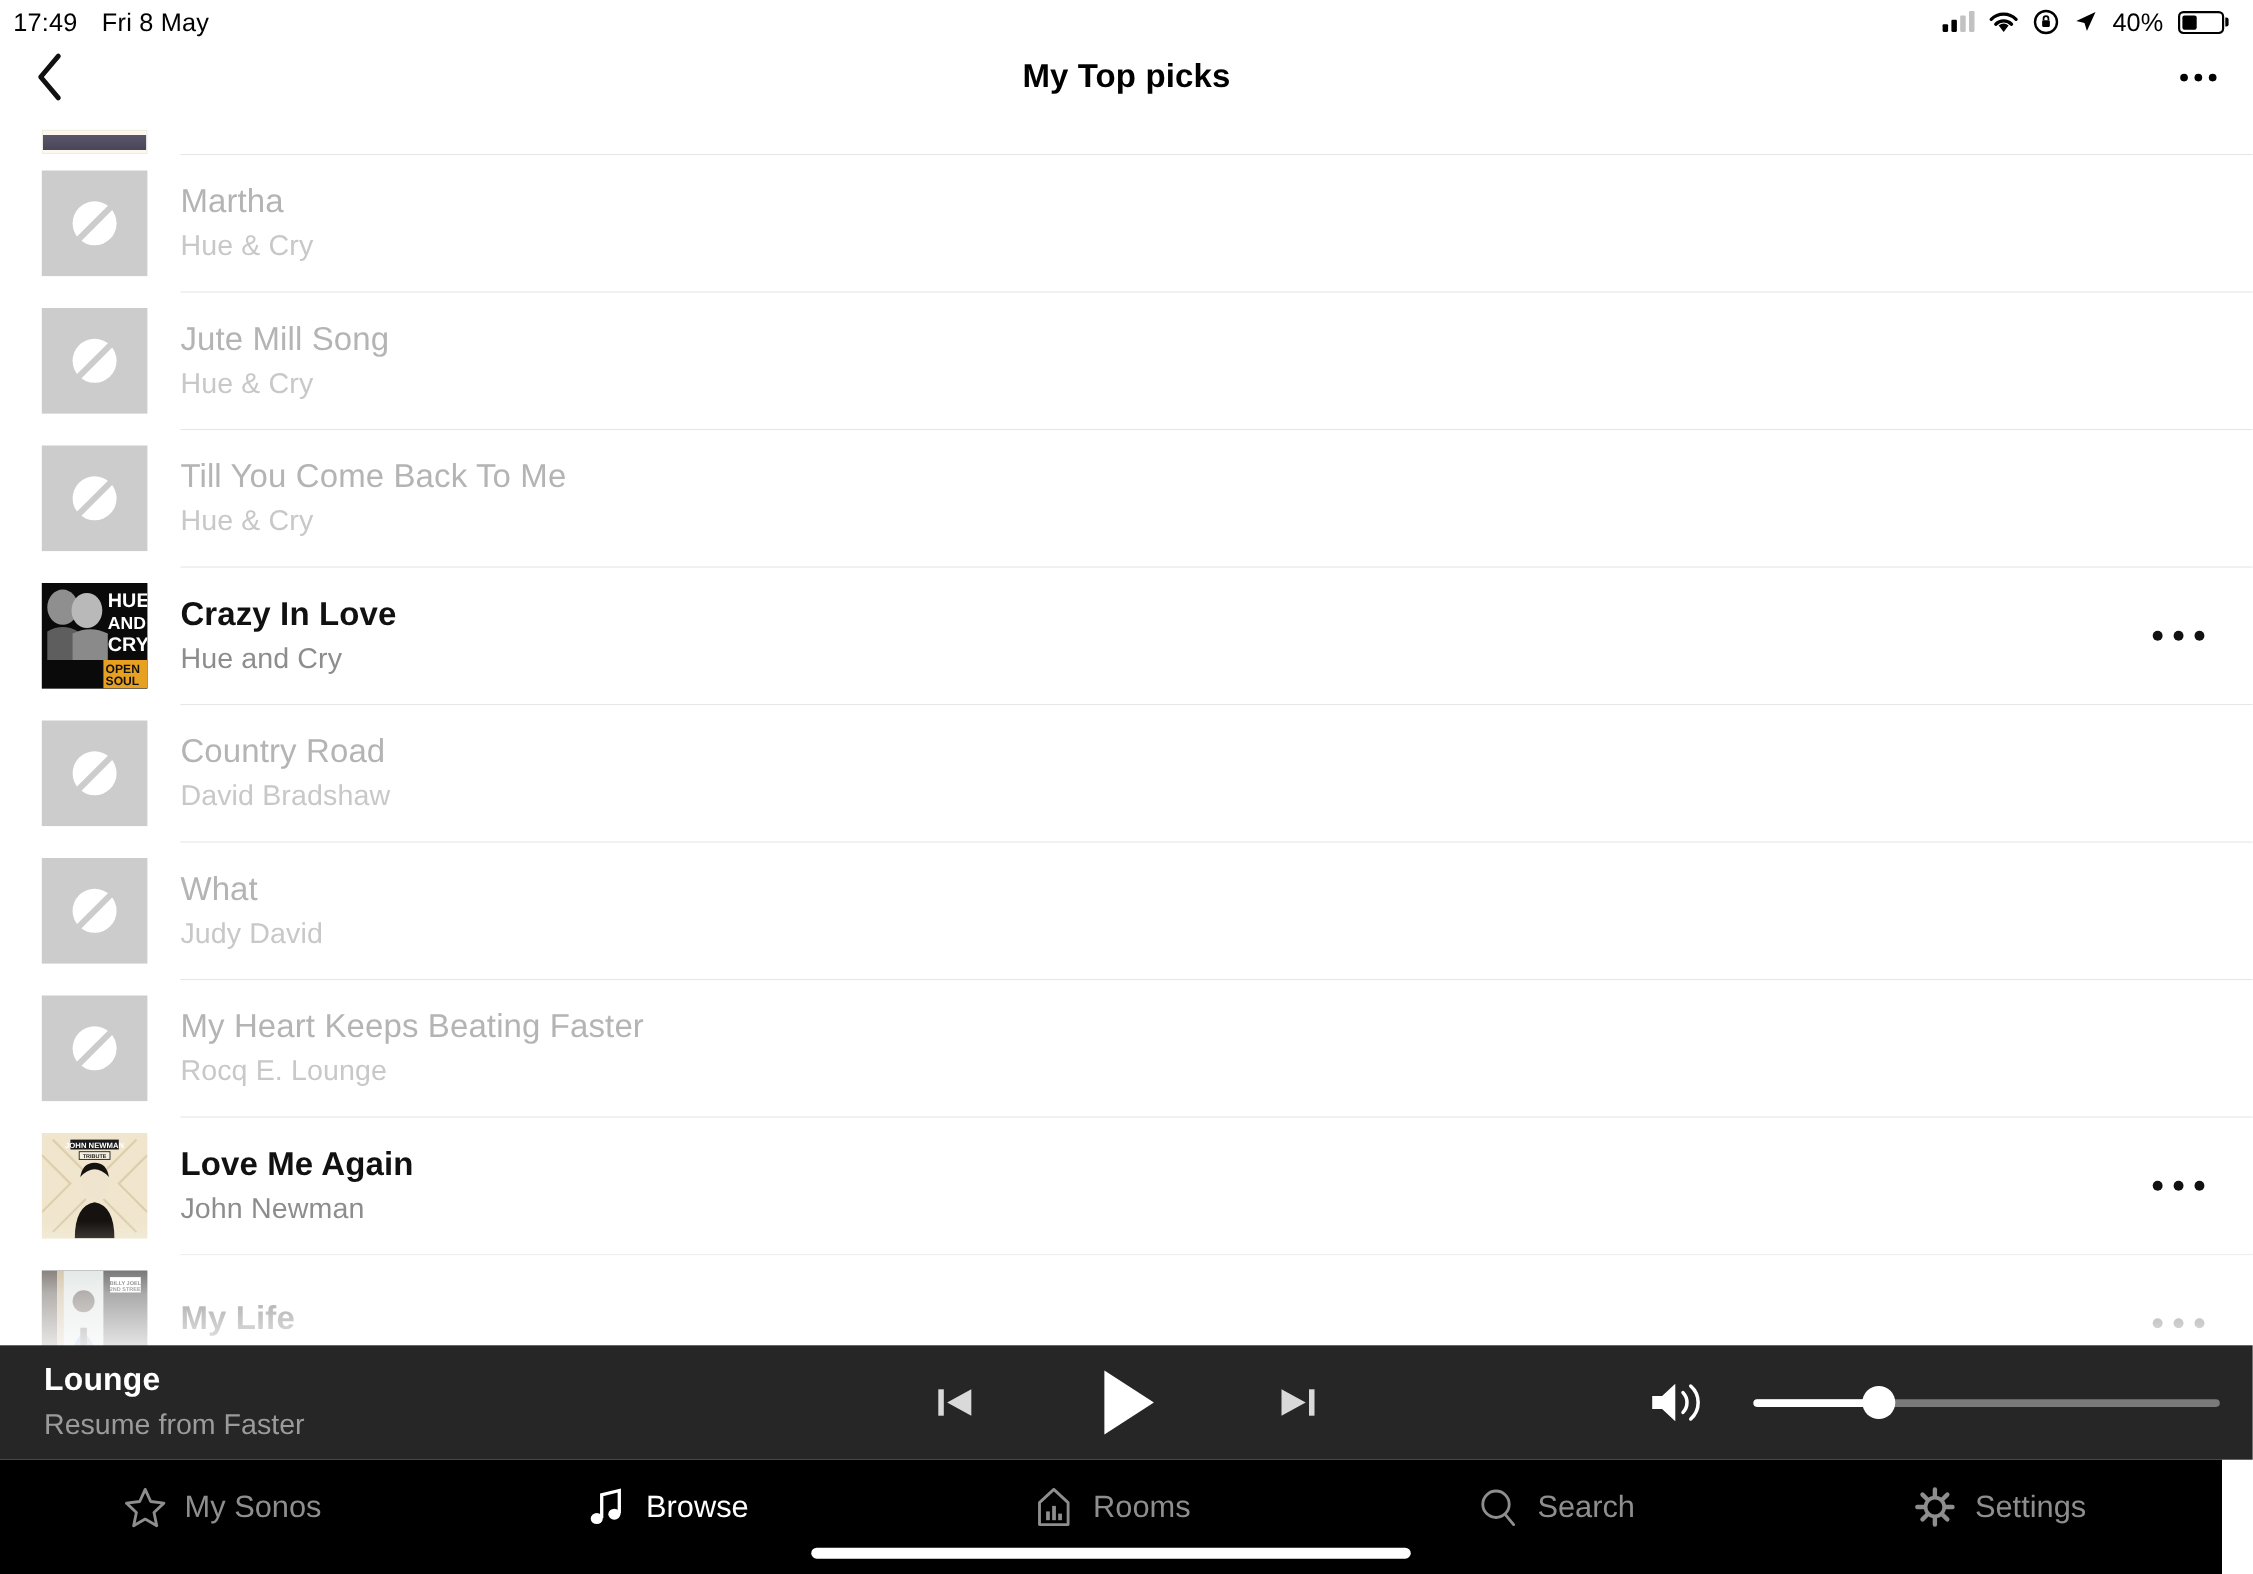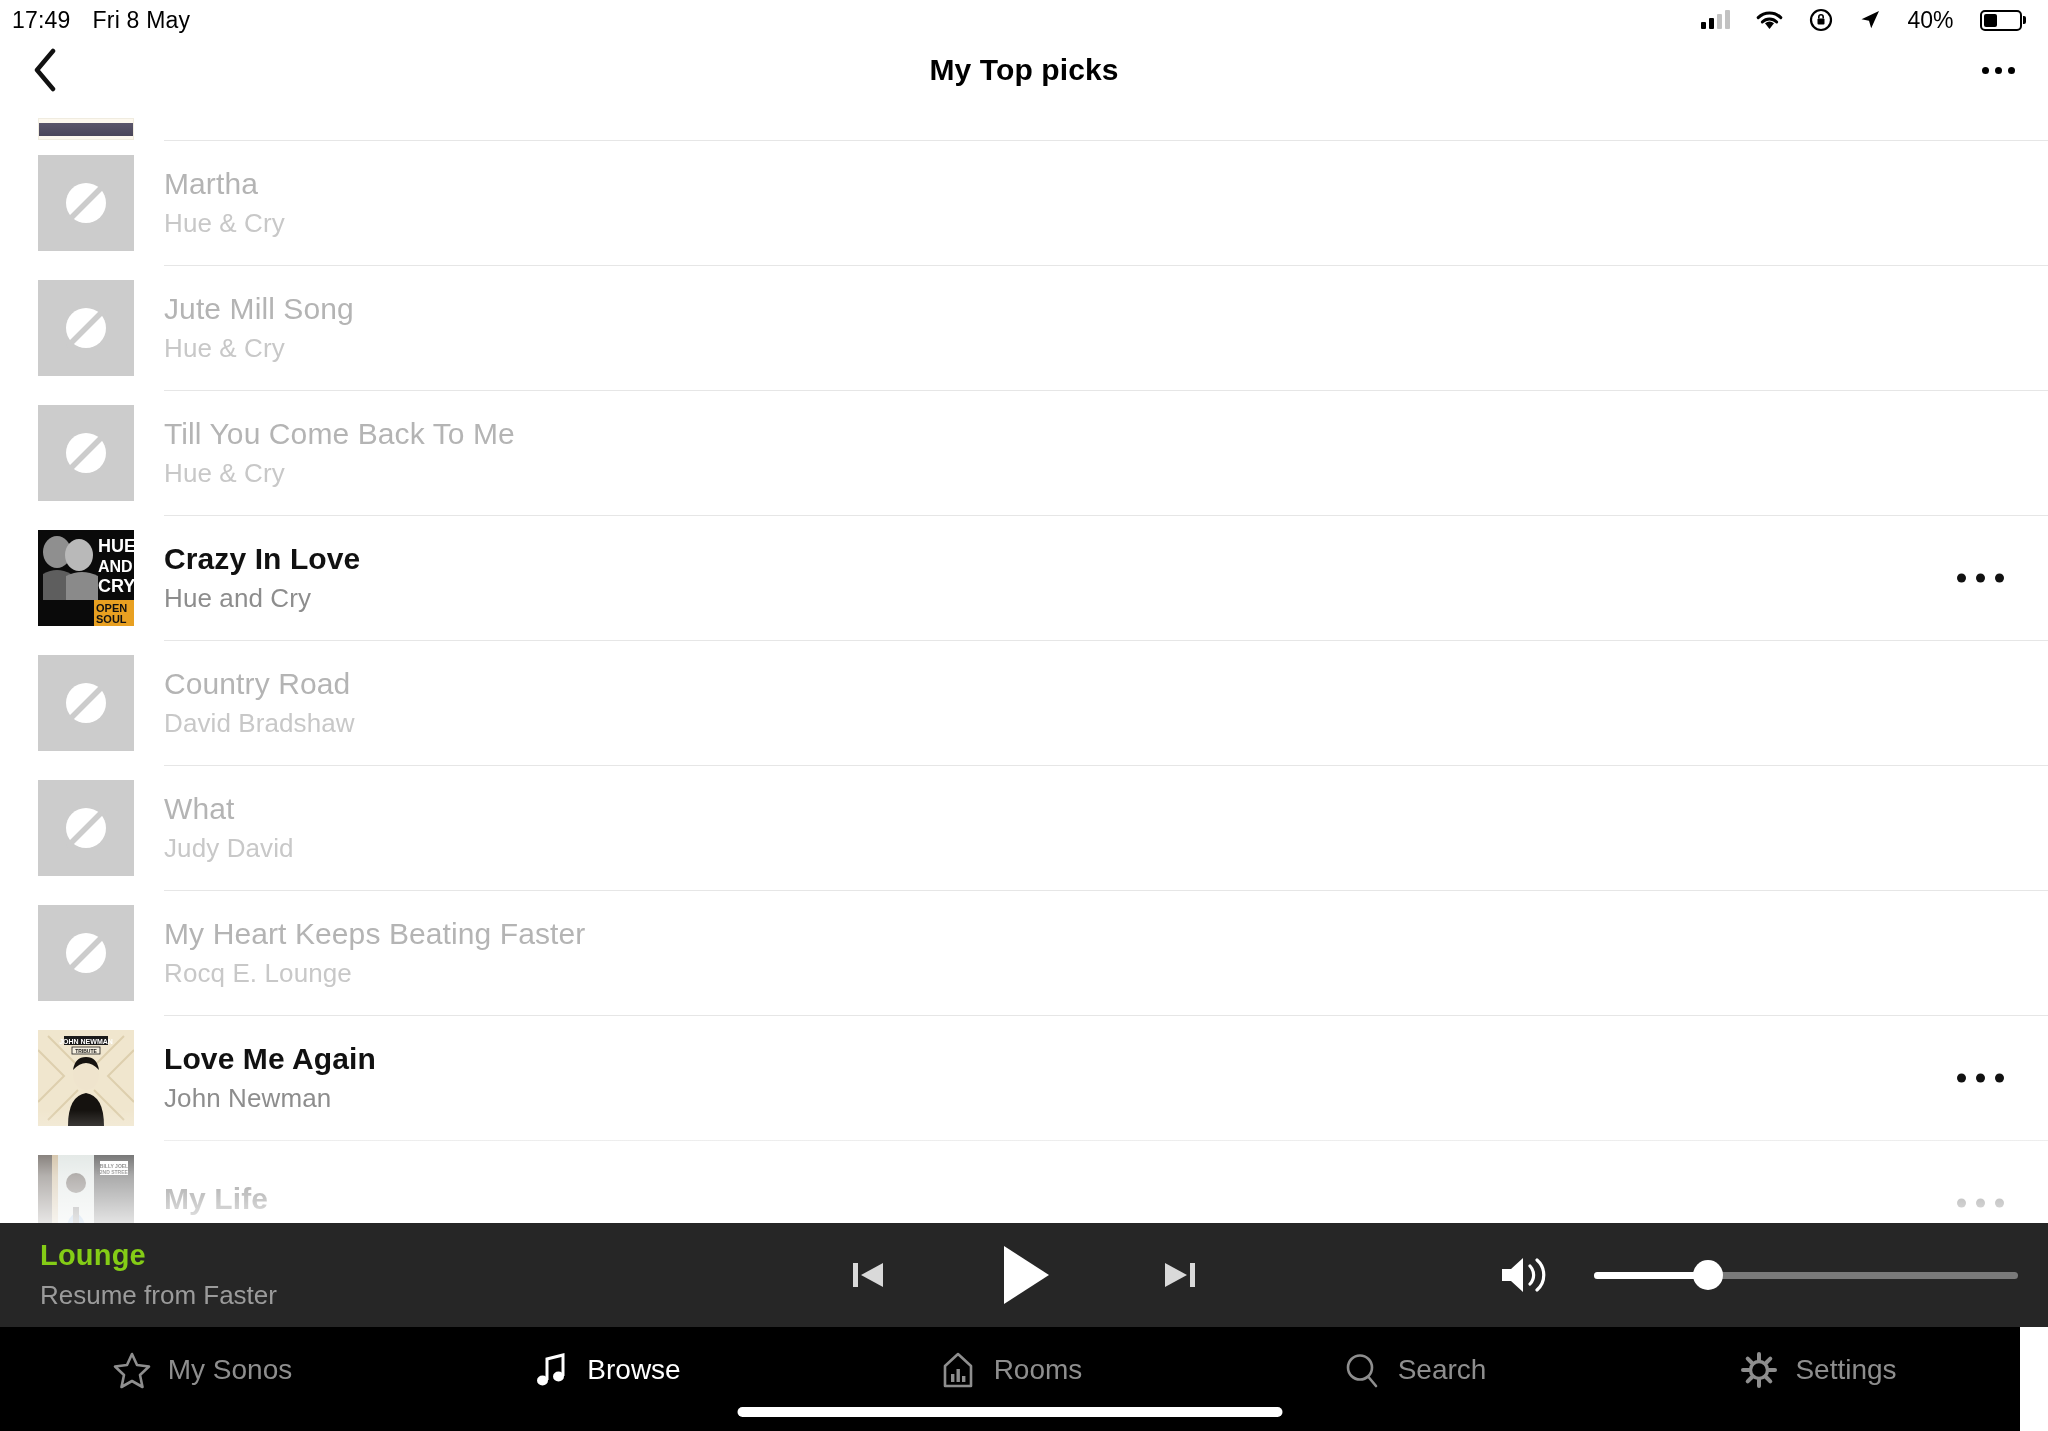--- a/index.html
+++ b/index.html
@@ -12,21 +12,21 @@
   #app { position:relative; width:2048px; height:1431px; background:#fff; }
 
   
   .statusbar{
     position:absolute; top:0; left:0; width:2048px; height:40px;
     display:flex; align-items:center; justify-content:space-between;
     padding:0 22px 0 12px;
     font-size:23px; color:#000; font-weight:500;
   }
   .sb-left{ display:flex; align-items:center; gap:22px; letter-spacing:.2px;}
-  .sb-right{ display:flex; align-items:center; gap:26px; }
+  .sb-right{ display:flex; align-items:center; gap:13px; }
 
   .sig{ display:flex; align-items:flex-end; gap:3px; height:18px;}
   .sig i{ width:5px; background:#000; border-radius:1px; display:block;}
   .sig i:nth-child(1){height:7px;}
   .sig i:nth-child(2){height:11px;}
   .sig i:nth-child(3){height:15px; background:#c2c2c2;}
   .sig i:nth-child(4){height:19px; background:#c2c2c2;}
 
   .batt{ display:flex; align-items:center; }
   .batt-body{
@@ -104,21 +104,21 @@
     background:linear-gradient(to bottom, rgba(255,255,255,0) 0%, rgba(255,255,255,.65) 55%, rgba(255,255,255,.92) 100%);
     pointer-events:none;
   }
 
   
   .nowbar{
     position:absolute; left:0; bottom:104px; width:2048px; height:104px;
     background:#262626; display:flex; align-items:center;
   }
   .np-info{ position:absolute; left:40px; top:50%; transform:translateY(-50%); }
-  .np-room{ font-size:29px; font-weight:bold; color:#84cc16; letter-spacing:.2px;}
+  .np-room{ font-size:29px; font-weight:bold; color:#ffffff; letter-spacing:.2px;}
   .np-sub{ font-size:26px; color:#9b9b9b; margin-top:8px;}
   .np-controls{
     position:absolute; left:50%; transform:translateX(-50%);
     display:flex; align-items:center; gap:96px;
   }
   .np-btn{ cursor:pointer; display:flex; align-items:center; justify-content:center;}
   .np-vol{
     position:absolute; right:30px; display:flex; align-items:center; gap:44px;
     width:520px; justify-content:flex-end;
   }

